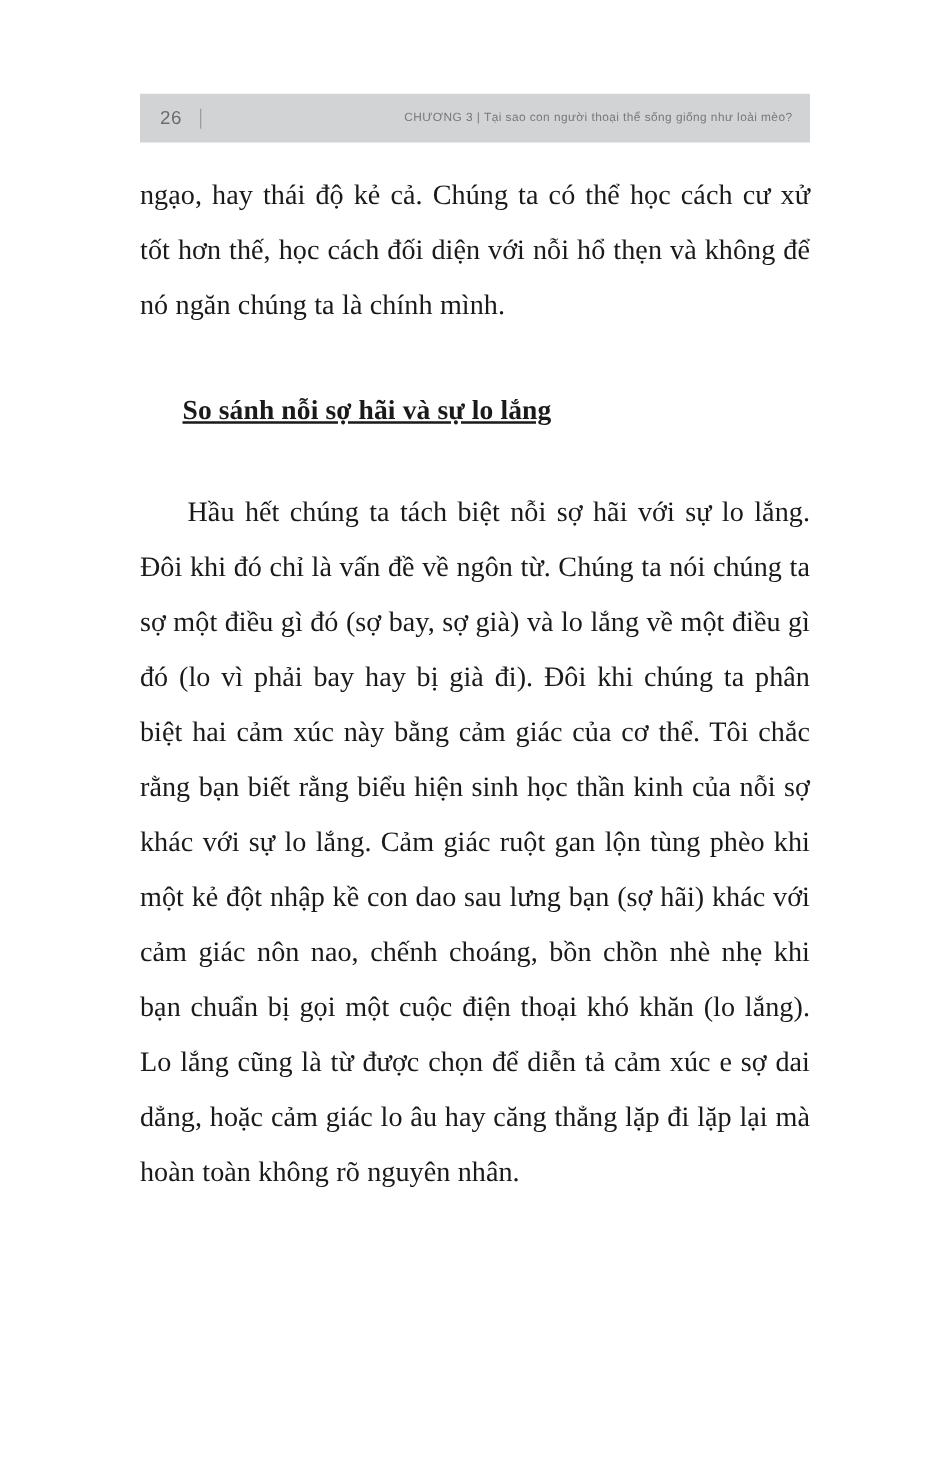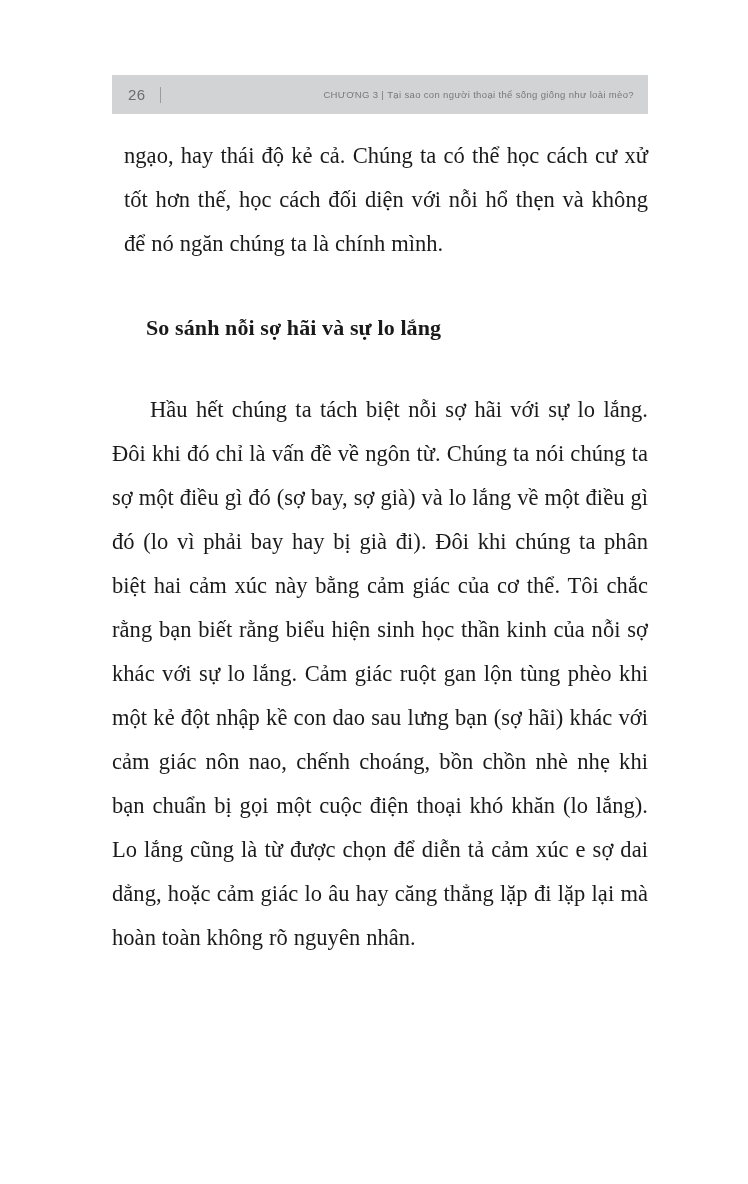--- a/index.html
+++ b/index.html
@@ -94,31 +94,31 @@
     -webkit-hyphens: none;
     hyphens: none;
   }
 
   p.body-para.indent {
     text-indent: 38px;
   }
 
   p.cont-para {
     margin-top: 0;
-    margin-left: 12px;
   }
 
   h2.section-heading {
     margin: 0;
     font-size: 22px;
     font-weight: bold;
     line-height: 44px;
     text-indent: 34px;
     letter-spacing: 0.1px;
     text-align: left;
+    text-decoration: underline;
   }
 
   .gap-before-heading { height: 40px; }
   .gap-after-heading  { height: 38px; }
   .gap-between-paras  { height: 34px; }
 </style>
 </head>
 <body>
 
 <div class="page">

